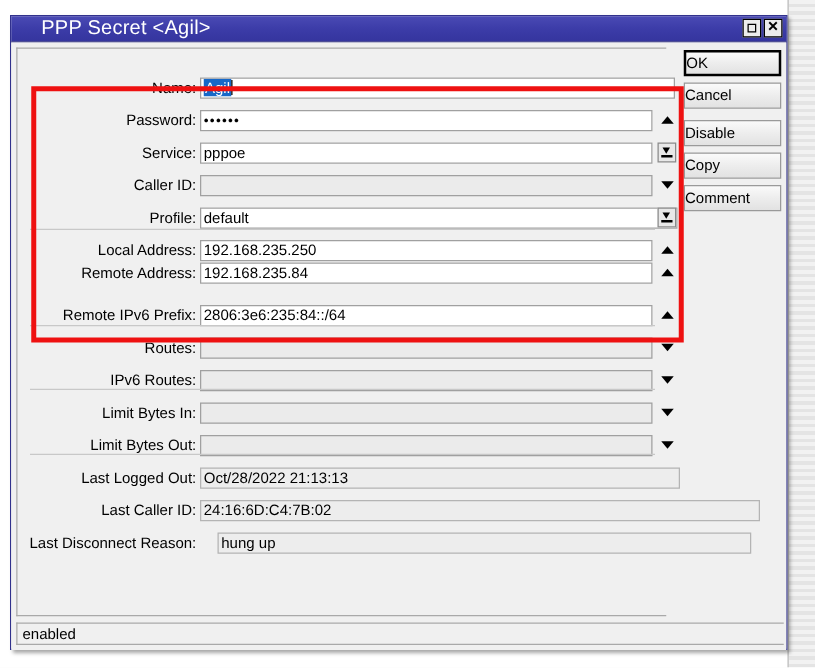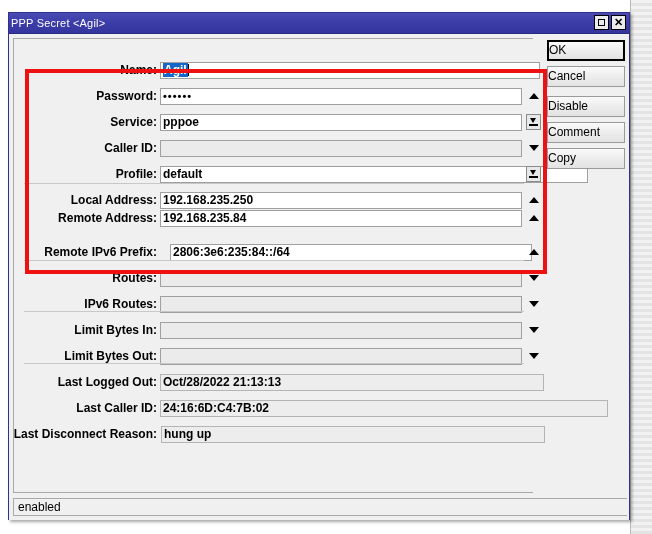--- a/index.html
+++ b/index.html
@@ -50,22 +50,22 @@
   #titlebar {
     position: relative;
     height: 20px;
     background: linear-gradient(180deg, #4a4ab4 0%, #3c3ca8 50%, #35359e 100%);
     border-bottom: 1px solid #2a2a80;
     display: flex;
     align-items: center;
   }
   #title-text {
     color: #ffffff;
-    font-size: 11px;
-    padding-left: 2px;
+    font-size: 16px;
+    padding-left: 24px;
     letter-spacing: 0.2px;
     white-space: nowrap;
   }
   .title-btns {
     position: absolute;
     right: 3px;
     top: 2px;
     display: flex;
     gap: 2px;
   }
@@ -114,21 +114,20 @@
     border-right: none;
     box-sizing: border-box;
   }
 
   .row {
     position: absolute;
     left: 0;
     height: 18px;
     display: flex;
     align-items: center;
-    font-weight: bold;
   }
   .lbl {
     position: absolute;
     right: 0;
     width: 160px;
     text-align: right;
     font-size: 12px;
     color: #000;
     white-space: nowrap;
     line-height: 18px;
@@ -337,42 +336,42 @@
           </div>
           <div class="row" style="top: 100px; left: 0px; width: 516px;">
             <div class="lbl" style="left: -17px;">Caller ID:</div>
             <div class="fld disabled" style="left: 146px; width: 362px;"><span></span></div>
             <div class="arrow" style="left: 513px; top: 2px;">
               <div class="tri-down"></div>
             </div>
           </div>
           <div class="row" style="top: 126px; left: 0px; width: 516px;">
             <div class="lbl" style="left: -17px;">Profile:</div>
-            <div class="fld" style="left: 146px; width: 428px;"><span>default</span></div>
+            <div class="fld" style="left: 146px; width: 382px;"><span>default</span></div>
             <div class="btn-arrow" style="left: 512px; top: 1px;">
               <div class="glyph-dn"></div>
             </div>
           </div>
           <div class="row" style="top: 152px; left: 0px; width: 516px;">
             <div class="lbl" style="left: -17px;">Local Address:</div>
             <div class="fld" style="left: 146px; width: 362px;"><span>192.168.235.250</span></div>
             <div class="arrow" style="left: 513px; top: 2px;">
               <div class="tri-up"></div>
             </div>
           </div>
           <div class="row" style="top: 170px; left: 0px; width: 516px;">
             <div class="lbl" style="left: -17px;">Remote Address:</div>
             <div class="fld" style="left: 146px; width: 362px;"><span>192.168.235.84</span></div>
             <div class="arrow" style="left: 513px; top: 2px;">
               <div class="tri-up"></div>
             </div>
           </div>
           <div class="row" style="top: 204px; left: 0px; width: 516px;">
             <div class="lbl" style="left: -17px;">Remote IPv6 Prefix:</div>
-            <div class="fld" style="left: 156px; width: 362px;"><span>2806:3e6:235:84::/64</span></div>
+            <div class="fld" style="left: 146px; width: 362px;"><span>2806:3e6:235:84::/64</span></div>
             <div class="arrow" style="left: 513px; top: 2px;">
               <div class="tri-up"></div>
             </div>
           </div>
           <div class="row" style="top: 230px; left: 0px; width: 516px;">
             <div class="lbl" style="left: -17px;">Routes:</div>
             <div class="fld disabled" style="left: 146px; width: 362px;"><span></span></div>
             <div class="arrow" style="left: 513px; top: 2px;">
               <div class="tri-down"></div>
             </div>
@@ -401,34 +400,34 @@
           <div class="row" style="top: 334px; left: 0px; width: 516px;">
             <div class="lbl" style="left: -17px;">Last Logged Out:</div>
             <div class="fld readonly" style="left: 146px; width: 384px;"><span>Oct/28/2022 21:13:13</span></div>
           </div>
           <div class="row" style="top: 360px; left: 0px; width: 516px;">
             <div class="lbl" style="left: -17px;">Last Caller ID:</div>
             <div class="fld readonly" style="left: 146px; width: 448px;"><span>24:16:6D:C4:7B:02</span></div>
           </div>
           <div class="row" style="top: 386px; left: 0px; width: 516px;">
             <div class="lbl" style="left: -17px;">Last Disconnect Reason:</div>
-            <div class="fld readonly" style="left: 147px; width: 384px;"><span>hung up</span></div>
+            <div class="fld readonly" style="left: 160px; width: 427px;"><span>hung up</span></div>
           </div>
         </div>
       <div class="sep" style="top:144px;"></div>
       <div class="sep" style="top:221px;"></div>
       <div class="sep" style="top:272px;"></div>
       <div class="sep" style="top:324px;"></div>
     </div>
 
     <div id="btncol">
         <div class="btn default">OK</div>
         <div class="btn">Cancel</div>
         <div class="btn gap">Disable</div>
+        <div class="btn">Copy</div>
         <div class="btn">Comment</div>
-        <div class="btn">Copy</div>
       </div>
 
     <div id="statusbar">enabled</div>
 
     <div id="redbox"></div>
   </div>
 </div>
 
 </body></html>

